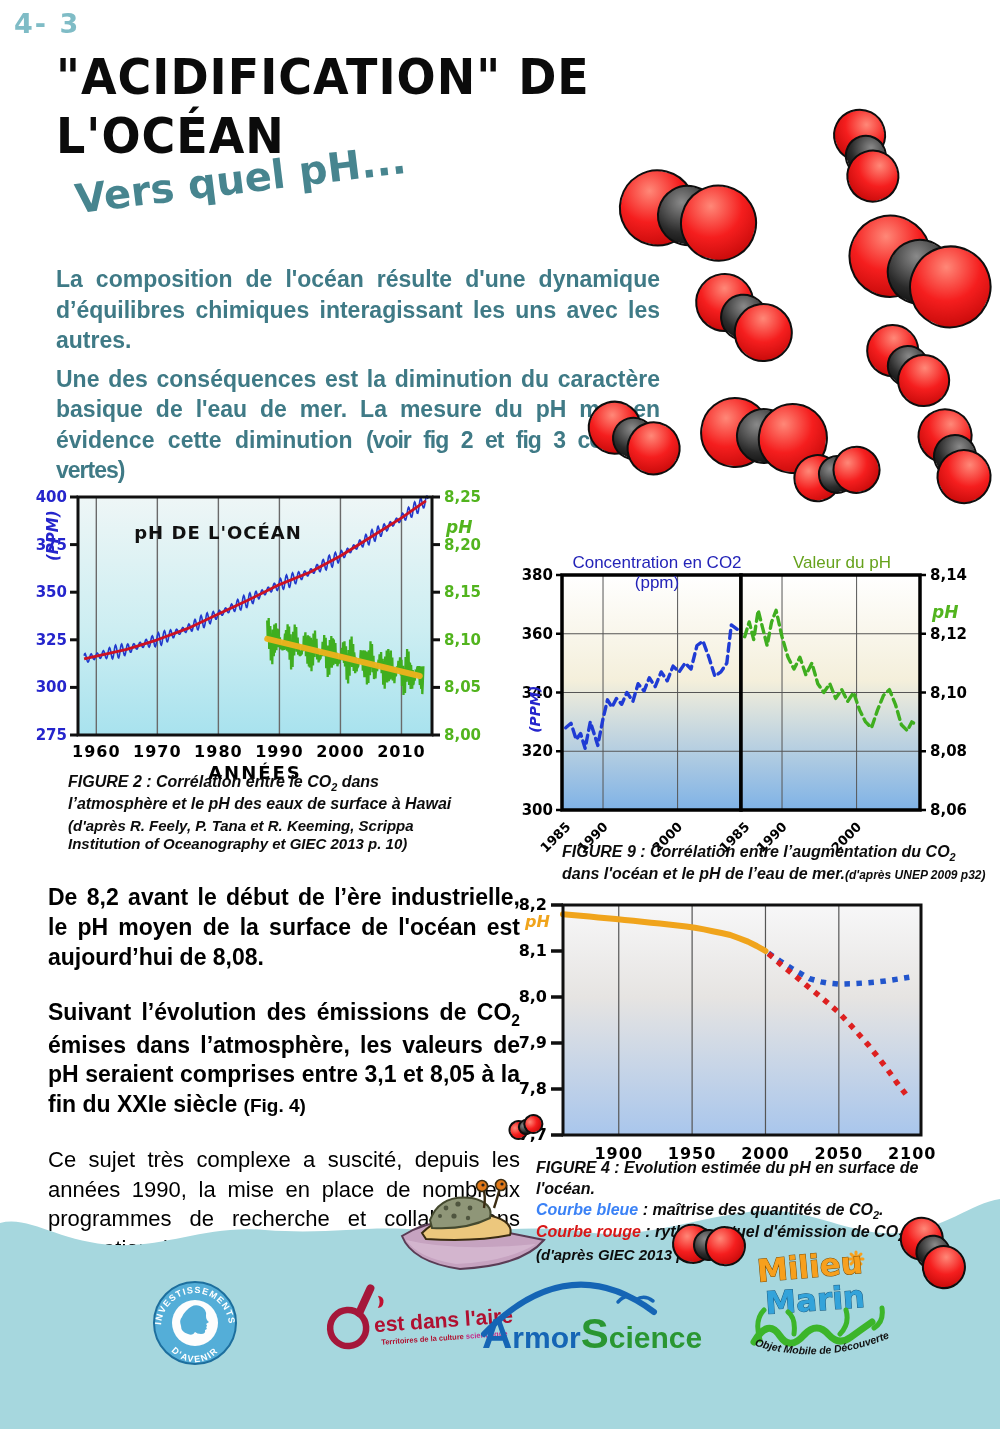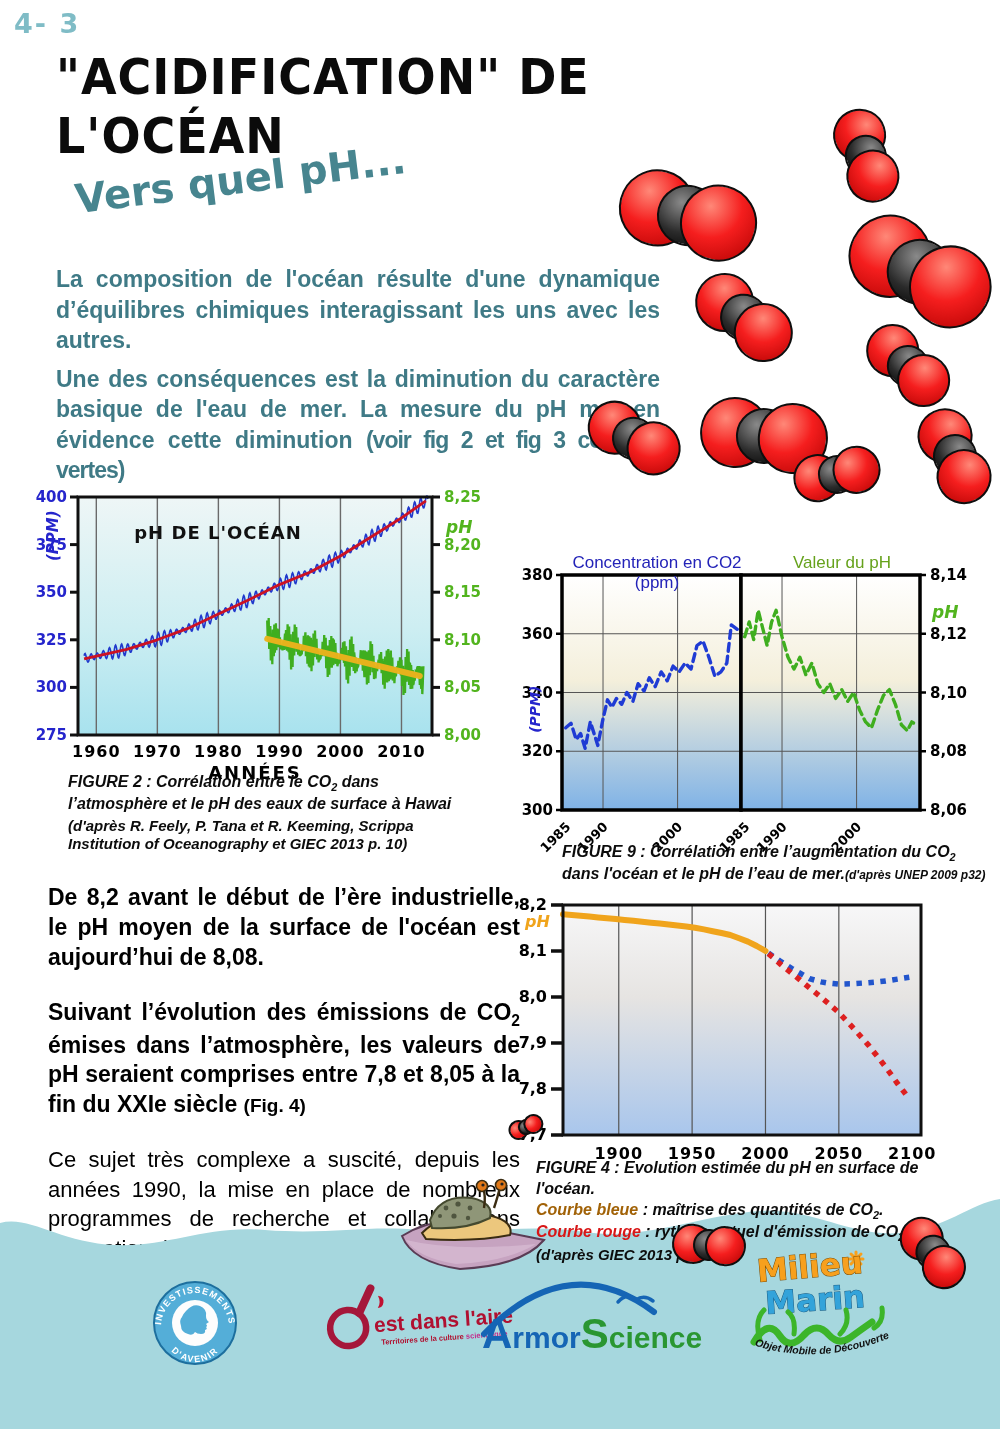--- a/index.html
+++ b/index.html
@@ -20,21 +20,21 @@
           font-size:16px;line-height:1.3;z-index:2;}
   .figsrc{font-size:15px;line-height:1.2;display:block;margin-top:2px;}
   sub.s{font-size:68%;}
   .midtext{position:absolute;left:48px;top:876px;width:472px;text-align:justify;color:#000;margin-top:7px;}
   .midtext .b{font-weight:bold;font-size:23px;line-height:1.3;margin:0 0 25px 0;}
   .midtext .r{font-weight:normal;font-size:22px;line-height:1.34;margin:0;}
   .note{font-size:19px;}
   .f3title{position:absolute;font-weight:normal;font-size:17px;z-index:2;}
   #f3t1{left:552px;top:553px;width:210px;text-align:center;color:#2323b8;}
   #f3t2{left:772px;top:553px;width:140px;text-align:center;color:#66a21c;}
-  .lblue{color:#a16207;}
+  .lblue{color:#3b82f6;}
   .lred{color:#d81717;}
   .mol{position:absolute;z-index:3;}
   .mol i{position:absolute;border-radius:50%;border:2px solid #0e0e0e;box-sizing:border-box;display:block;}
   .mol .o{background:radial-gradient(circle at 34% 30%, #ff8878 0%, #f51e1e 45%, #b00000 100%);}
   .mol .c{background:radial-gradient(circle at 34% 30%, #8a8a8a 0%, #2b2b2b 55%, #000 100%);}
   svg.abs{position:absolute;overflow:visible;}
 </style>
 </head>
 <body>
 
@@ -175,21 +175,21 @@
       <line x1="392" y1="240.00000000000003" x2="398" y2="240.00000000000003" stroke="#000" stroke-width="2.5"></line>
       <text x="402" y="245.00000000000003" font-size="15" font-weight="bold" fill="#000" font-family="DejaVu Sans, sans-serif">8,06</text>
       <text x="404" y="48.18749999999967" font-size="17" font-weight="bold" font-style="italic" fill="#52b41e" font-family="DejaVu Sans, sans-serif">pH</text>
     </svg>
   <div class="figcap" style="left:562px;top:842px;width:434px;">
     <span>FIGURE 9 : Corrélation entre l’augmentation du CO</span><sub class="s">2</sub><span> dans l'océan et le pH de l’eau de mer.</span><span style="font-size:12px;">(d'après UNEP 2009 p32)</span>
   </div>
 
   <div class="midtext">
     <p class="b"><span>De 8,2 avant le début de l’ère industrielle, le pH moyen de la surface de l'océan est aujourd’hui de 8,08.</span></p>
-    <p class="b"><span>Suivant l’évolution des émissions  de CO</span><sub class="s">2</sub><span> émises dans l’atmosphère, les valeurs de pH seraient comprises entre 7,8 et 8,05 à la fin du XXIe siècle </span><span class="note">(Fig. 4)</span></p>
+    <p class="b"><span>Suivant l’évolution des émissions  de CO</span><sub class="s">2</sub><span> émises dans l’atmosphère, les valeurs de pH seraient comprises entre 3,1 et 8,05 à la fin du XXIe siècle </span><span class="note">(Fig. 4)</span></p>
     <p class="r"><span>Ce sujet très complexe a suscité, depuis  les années 1990, la mise en place de nombreux programmes de recherche et collaborations internationales.</span></p>
   </div>
 
   <svg id="fig4-svg" class="abs" style="left:512px;top:895px;" width="488" height="262" viewBox="0 0 488 262">
       <defs>
         <linearGradient id="g4" x1="0" y1="0" x2="0" y2="1">
           <stop offset="0%" stop-color="#f7f7f8"></stop>
           <stop offset="40%" stop-color="#e6e4e2"></stop>
           <stop offset="100%" stop-color="#a9c6ec"></stop>
         </linearGradient>

